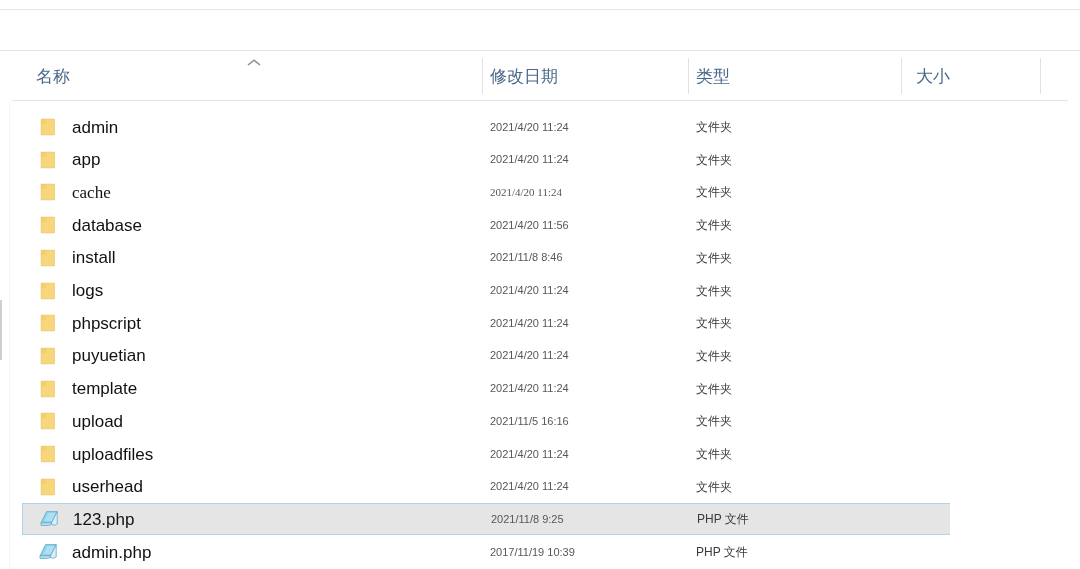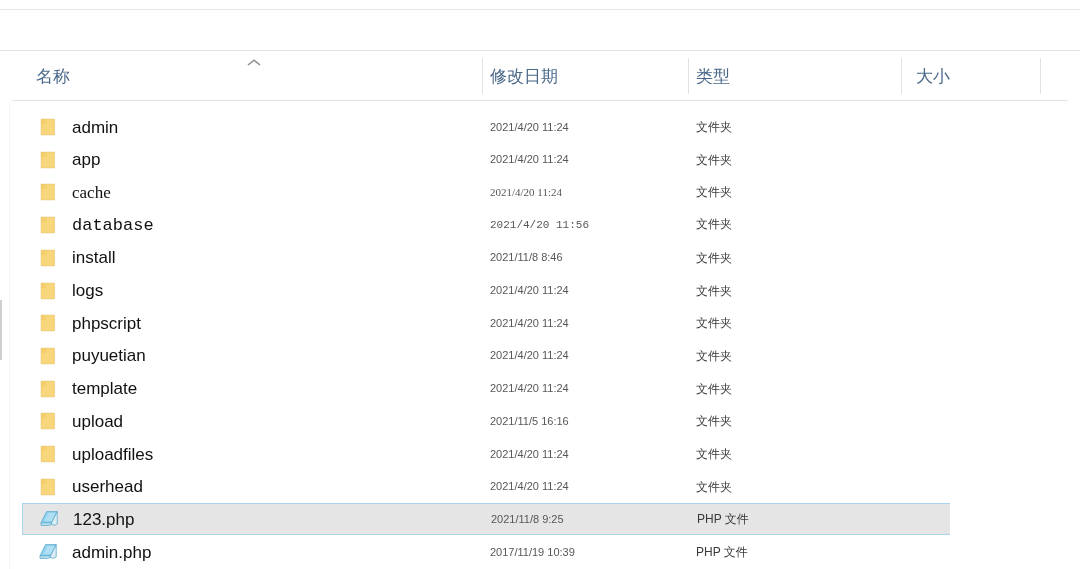--- a/index.html
+++ b/index.html
@@ -288,21 +288,21 @@
               <path d="M4.2 3.2 H9.2 V7.4 Q9.2 8.2 8.4 8.2 H4.2 Z" fill="#f1c95f" opacity="0.55"></path>
               <path d="M4.2 3.2 H17.4 V18.8 H4.2 Z" fill="none" stroke="#e9c163" stroke-width="0.7"></path>
             </svg>
           </span>
           <span class="name-text">cache</span>
         </div>
         <div class="cell-date">2021/4/20 11:24</div>
         <div class="cell-type">文件夹</div>
         <div class="cell-size"></div>
       </div>
-      <div class="row" style="top: 107.1px; font-family: Liberation Mono, monospace;">
+      <div class="row" style="top: 107.1px;">
         <div class="cell-name">
           <span class="icon-wrap">
             <svg width="22" height="22" viewBox="0 0 22 22">
               <path d="M4.2 3.2 H13.6 L17.4 3.2 V18.8 H4.2 Z" fill="#f8d77c"></path>
               <path d="M4.2 3.2 H9.2 V7.4 Q9.2 8.2 8.4 8.2 H4.2 Z" fill="#f1c95f" opacity="0.55"></path>
               <path d="M4.2 3.2 H17.4 V18.8 H4.2 Z" fill="none" stroke="#e9c163" stroke-width="0.7"></path>
             </svg>
           </span>
           <span class="name-text">database</span>
         </div>

